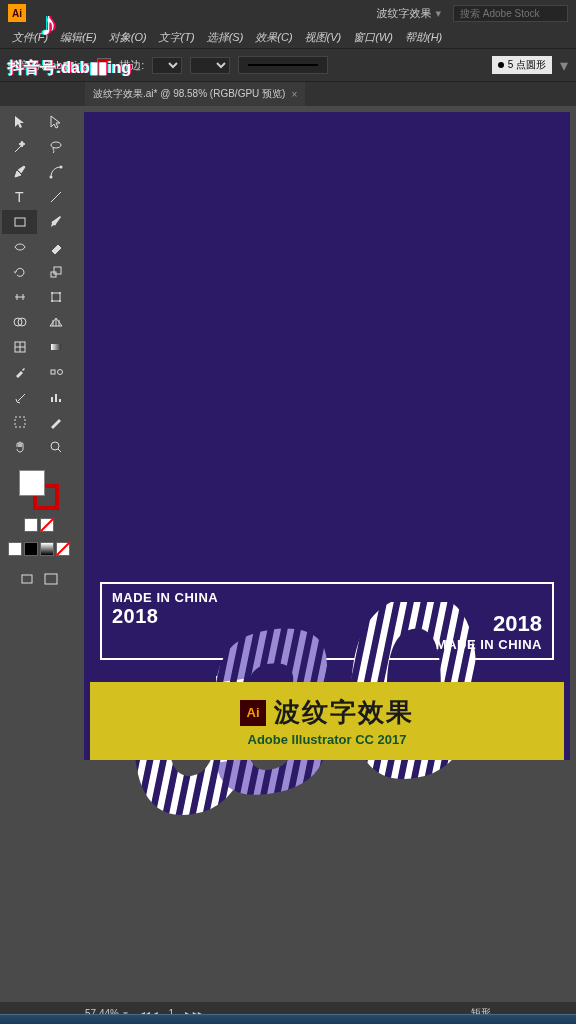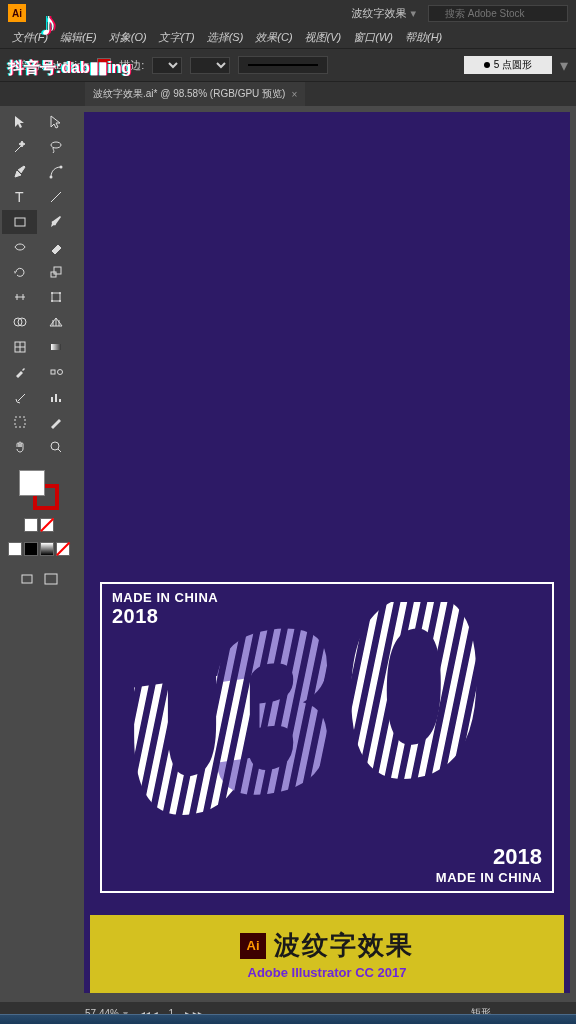--- a/index.html
+++ b/index.html
@@ -3,32 +3,32 @@
 <meta charset="utf-8">
 <style>
 * { margin: 0; padding: 0; box-sizing: border-box; font-family: "Microsoft YaHei", Arial, sans-serif; }
 body { background: #2a2a2a; width: 576px; height: 1024px; overflow: hidden; position: relative; }
 
 .app-bar { background: #323232; height: 26px; display: flex; align-items: center; padding: 0 8px; color: #ccc; font-size: 11px; }
 .app-icon { width: 18px; height: 18px; background: #ff9a00; color: #3d0000; font-weight: bold; display: flex; align-items: center; justify-content: center; font-size: 10px; margin-right: 8px; }
 .app-bar-spacer { flex: 1; }
 .workspace-label { color: #ccc; margin-right: 4px; }
 .workspace-dd { color: #888; margin-right: 12px; }
-.search-box { background: #252525; border: 1px solid #444; padding: 2px 16px; color: #666; font-size: 10px; width: 140px; }
+.search-box { background: #252525; border: 1px solid #444; padding: 2px 6px; color: #666; font-size: 10px; width: 115px; }
 
 .menu-bar { background: #323232; height: 22px; display: flex; align-items: center; padding: 0 8px; color: #ccc; font-size: 11px; gap: 4px; }
 .menu-item { padding: 2px 4px; cursor: pointer; font-style: italic; }
 
 .control-bar { background: #323232; height: 34px; display: flex; align-items: center; padding: 0 8px; gap: 8px; border-top: 1px solid #222; border-bottom: 1px solid #222; }
 .control-label { color: #ccc; font-size: 11px; }
 .swatch-small { width: 14px; height: 14px; border: 1px solid #666; background: #c00; }
 .control-bar .stroke-sel { background: #252525; color: #ccc; border: 1px solid #444; font-size: 10px; padding: 1px 4px; }
 .brush-preview { width: 90px; height: 18px; background: #252525; border: 1px solid #444; display: flex; align-items: center; justify-content: center; }
 .brush-stroke { width: 70px; height: 2px; background: #000; }
-.stroke-label-box { background: #e8e8e8; color: #000; font-size: 10px; padding: 2px 20px; display: flex; align-items: center; gap: 4px; }
+.stroke-label-box { background: #e8e8e8; color: #000; font-size: 10px; padding: 2px 6px; display: flex; align-items: center; gap: 4px; }
 .stroke-dot { width: 6px; height: 6px; background: #000; border-radius: 50%; }
 
 .tab-bar { background: #323232; height: 24px; display: flex; padding-left: 85px; }
 .doc-tab { background: #3a3a3a; color: #ccc; font-size: 10px; padding: 4px 8px; display: flex; align-items: center; gap: 6px; }
 .tab-close { color: #999; cursor: pointer; }
 
 .workspace { display: flex; height: calc(100% - 106px - 22px); }
 
 .tools-double { width: 78px; background: #4a4a4a; display: flex; flex-direction: column; padding: 4px 2px; gap: 1px; }
 .tool-row { display: flex; gap: 1px; }
@@ -42,37 +42,37 @@
 .fs-stroke { position: absolute; width: 26px; height: 26px; border: 4px solid #c00; background: #4a4a4a; bottom: 0; right: 0; }
 .fs-mini-row { display: flex; gap: 2px; justify-content: center; }
 .fs-mini { width: 14px; height: 14px; border: 1px solid #666; }
 .fs-mini.white { background: #fff; }
 .fs-mini.none { background: #fff; position: relative; }
 .fs-mini.none::after { content: ""; position: absolute; width: 18px; height: 1.5px; background: red; transform: rotate(-45deg); top: 5px; left: -3px; }
 .fs-mini.black { background: #000; }
 .fs-mini.grad { background: linear-gradient(#fff,#000); }
 
 .canvas-area { flex: 1; background: #4a4a4a; position: relative; overflow: hidden; padding: 6px; }
-.artboard { background: #2d1a66; width: 100%; height: 881px; position: relative; }
+.artboard { background: #2d1a66; width: 100%; height: 648px; position: relative; }
 
 .poster-frame { position: absolute; left: 16px; right: 16px; top: 470px; bottom: 100px; border: 2px solid #fff; }
 .poster-tl { position: absolute; top: 478px; left: 28px; color: #fff; font-size: 13px; font-weight: bold; letter-spacing: 0.5px; }
 .poster-tl-year { font-size: 20px; }
 .poster-br { position: absolute; bottom: 108px; right: 28px; color: #fff; text-align: right; font-weight: bold; }
 .poster-br-year { font-size: 22px; }
 .poster-br-label { font-size: 13px; letter-spacing: 0.5px; }
 
 .wave-text { position: absolute; top: 490px; left: 30px; right: 30px; height: 270px; }
 .wave-svg { width: 100%; height: 100%; }
 
 .banner { position: absolute; left: 6px; right: 6px; bottom: 0; height: 78px; background: #d4c120; display: flex; flex-direction: column; align-items: center; justify-content: center; gap: 2px; }
 .banner-top { display: flex; align-items: center; gap: 8px; }
 .banner-ai { width: 26px; height: 26px; background: #3d0000; color: #ff9a00; font-weight: bold; font-size: 13px; display: flex; align-items: center; justify-content: center; }
 .banner-title { font-size: 26px; font-weight: 700; color: #1a1a1a; letter-spacing: 2px; }
-.banner-sub { font-size: 13px; font-weight: bold; color: #6d28d9; }
+.banner-sub { font-size: 13px; font-weight: bold; color: #14532d; }
 
 .status-bar { height: 22px; background: #323232; display: flex; align-items: center; padding: 0 85px 0 85px; gap: 12px; color: #ccc; font-size: 10px; }
 .status-seg { display: flex; align-items: center; gap: 4px; }
 .status-dd::after { content: " ▾"; color: #888; }
 
 .watermark-logo { position: absolute; top: 4px; left: 40px; z-index: 100; color: #fff; font-size: 34px; font-weight: 900; display: flex; align-items: center; gap: 4px; text-shadow: 2px 0 #ff0050, -2px 0 #00f2ea; pointer-events: none; }
 .watermark-id { position: absolute; top: 58px; left: 8px; z-index: 100; color: #fff; font-size: 16px; font-weight: bold; text-shadow: 1px 0 #ff0050, -1px 0 #00f2ea; pointer-events: none; }
 .taskbar { position: absolute; bottom: 0; left: 0; right: 0; height: 10px; background: linear-gradient(#2a4a6a,#1a3a5a); border-top: 1px solid #4a6a8a; }
 </style>
 </head>

